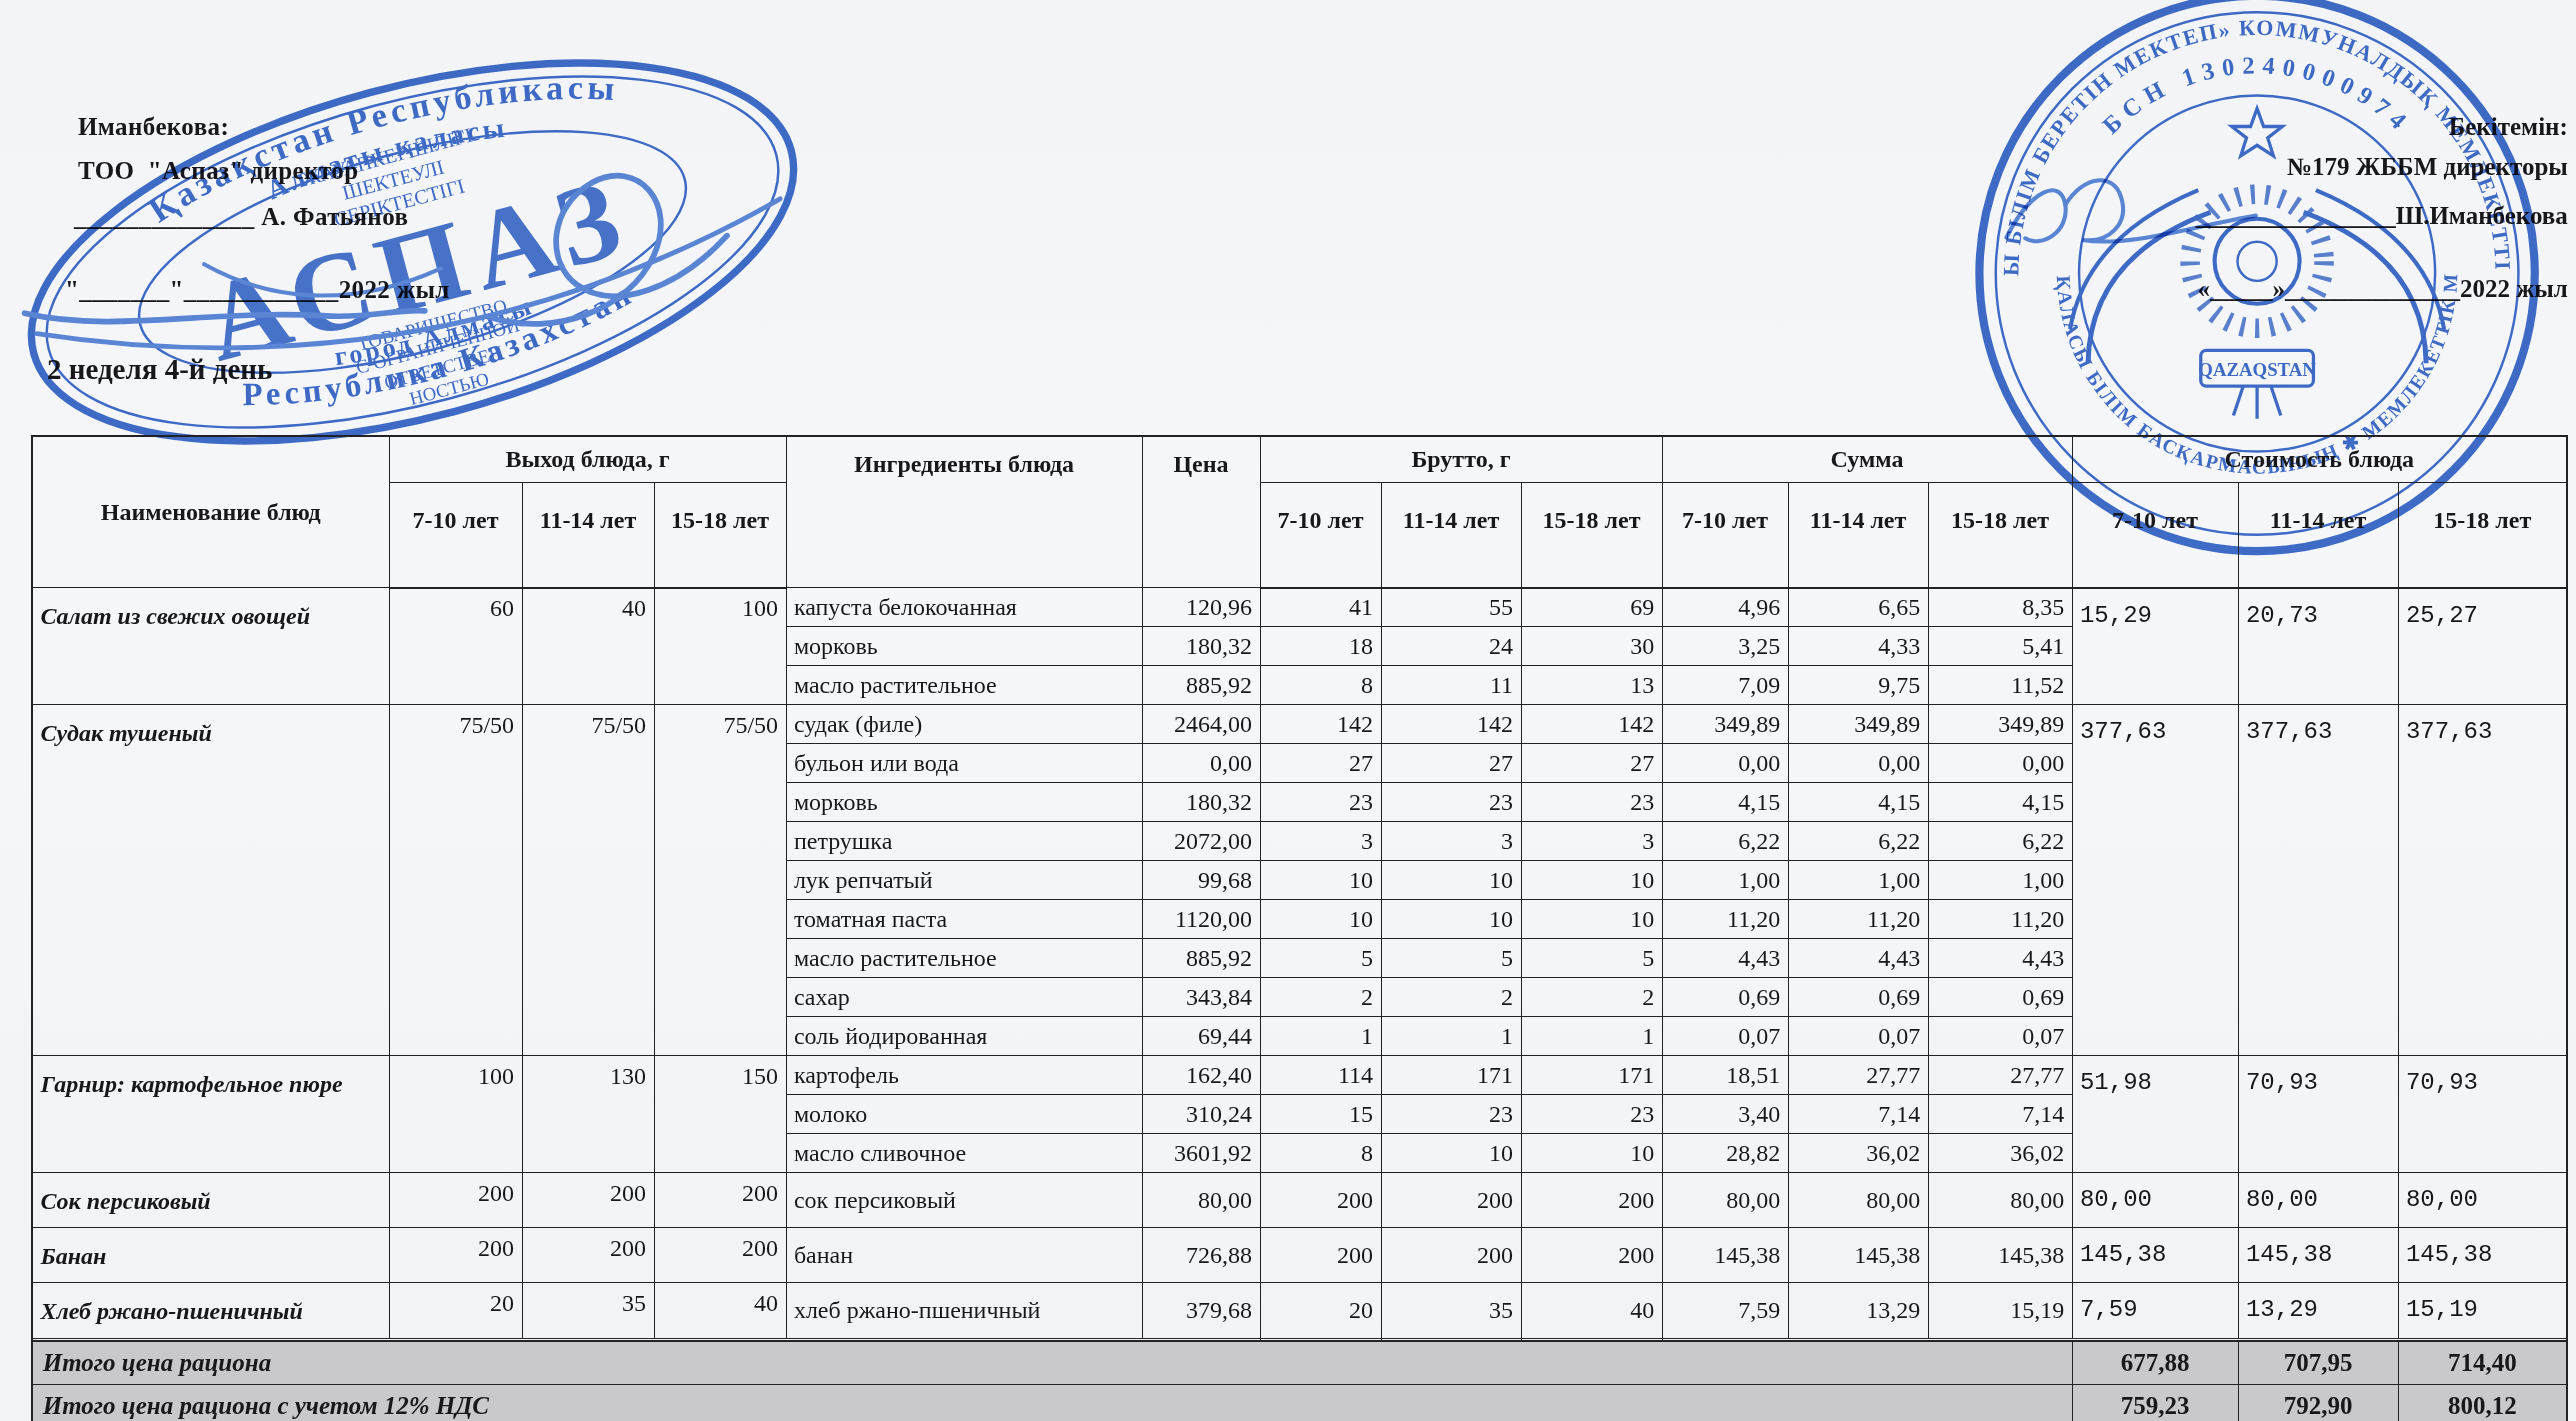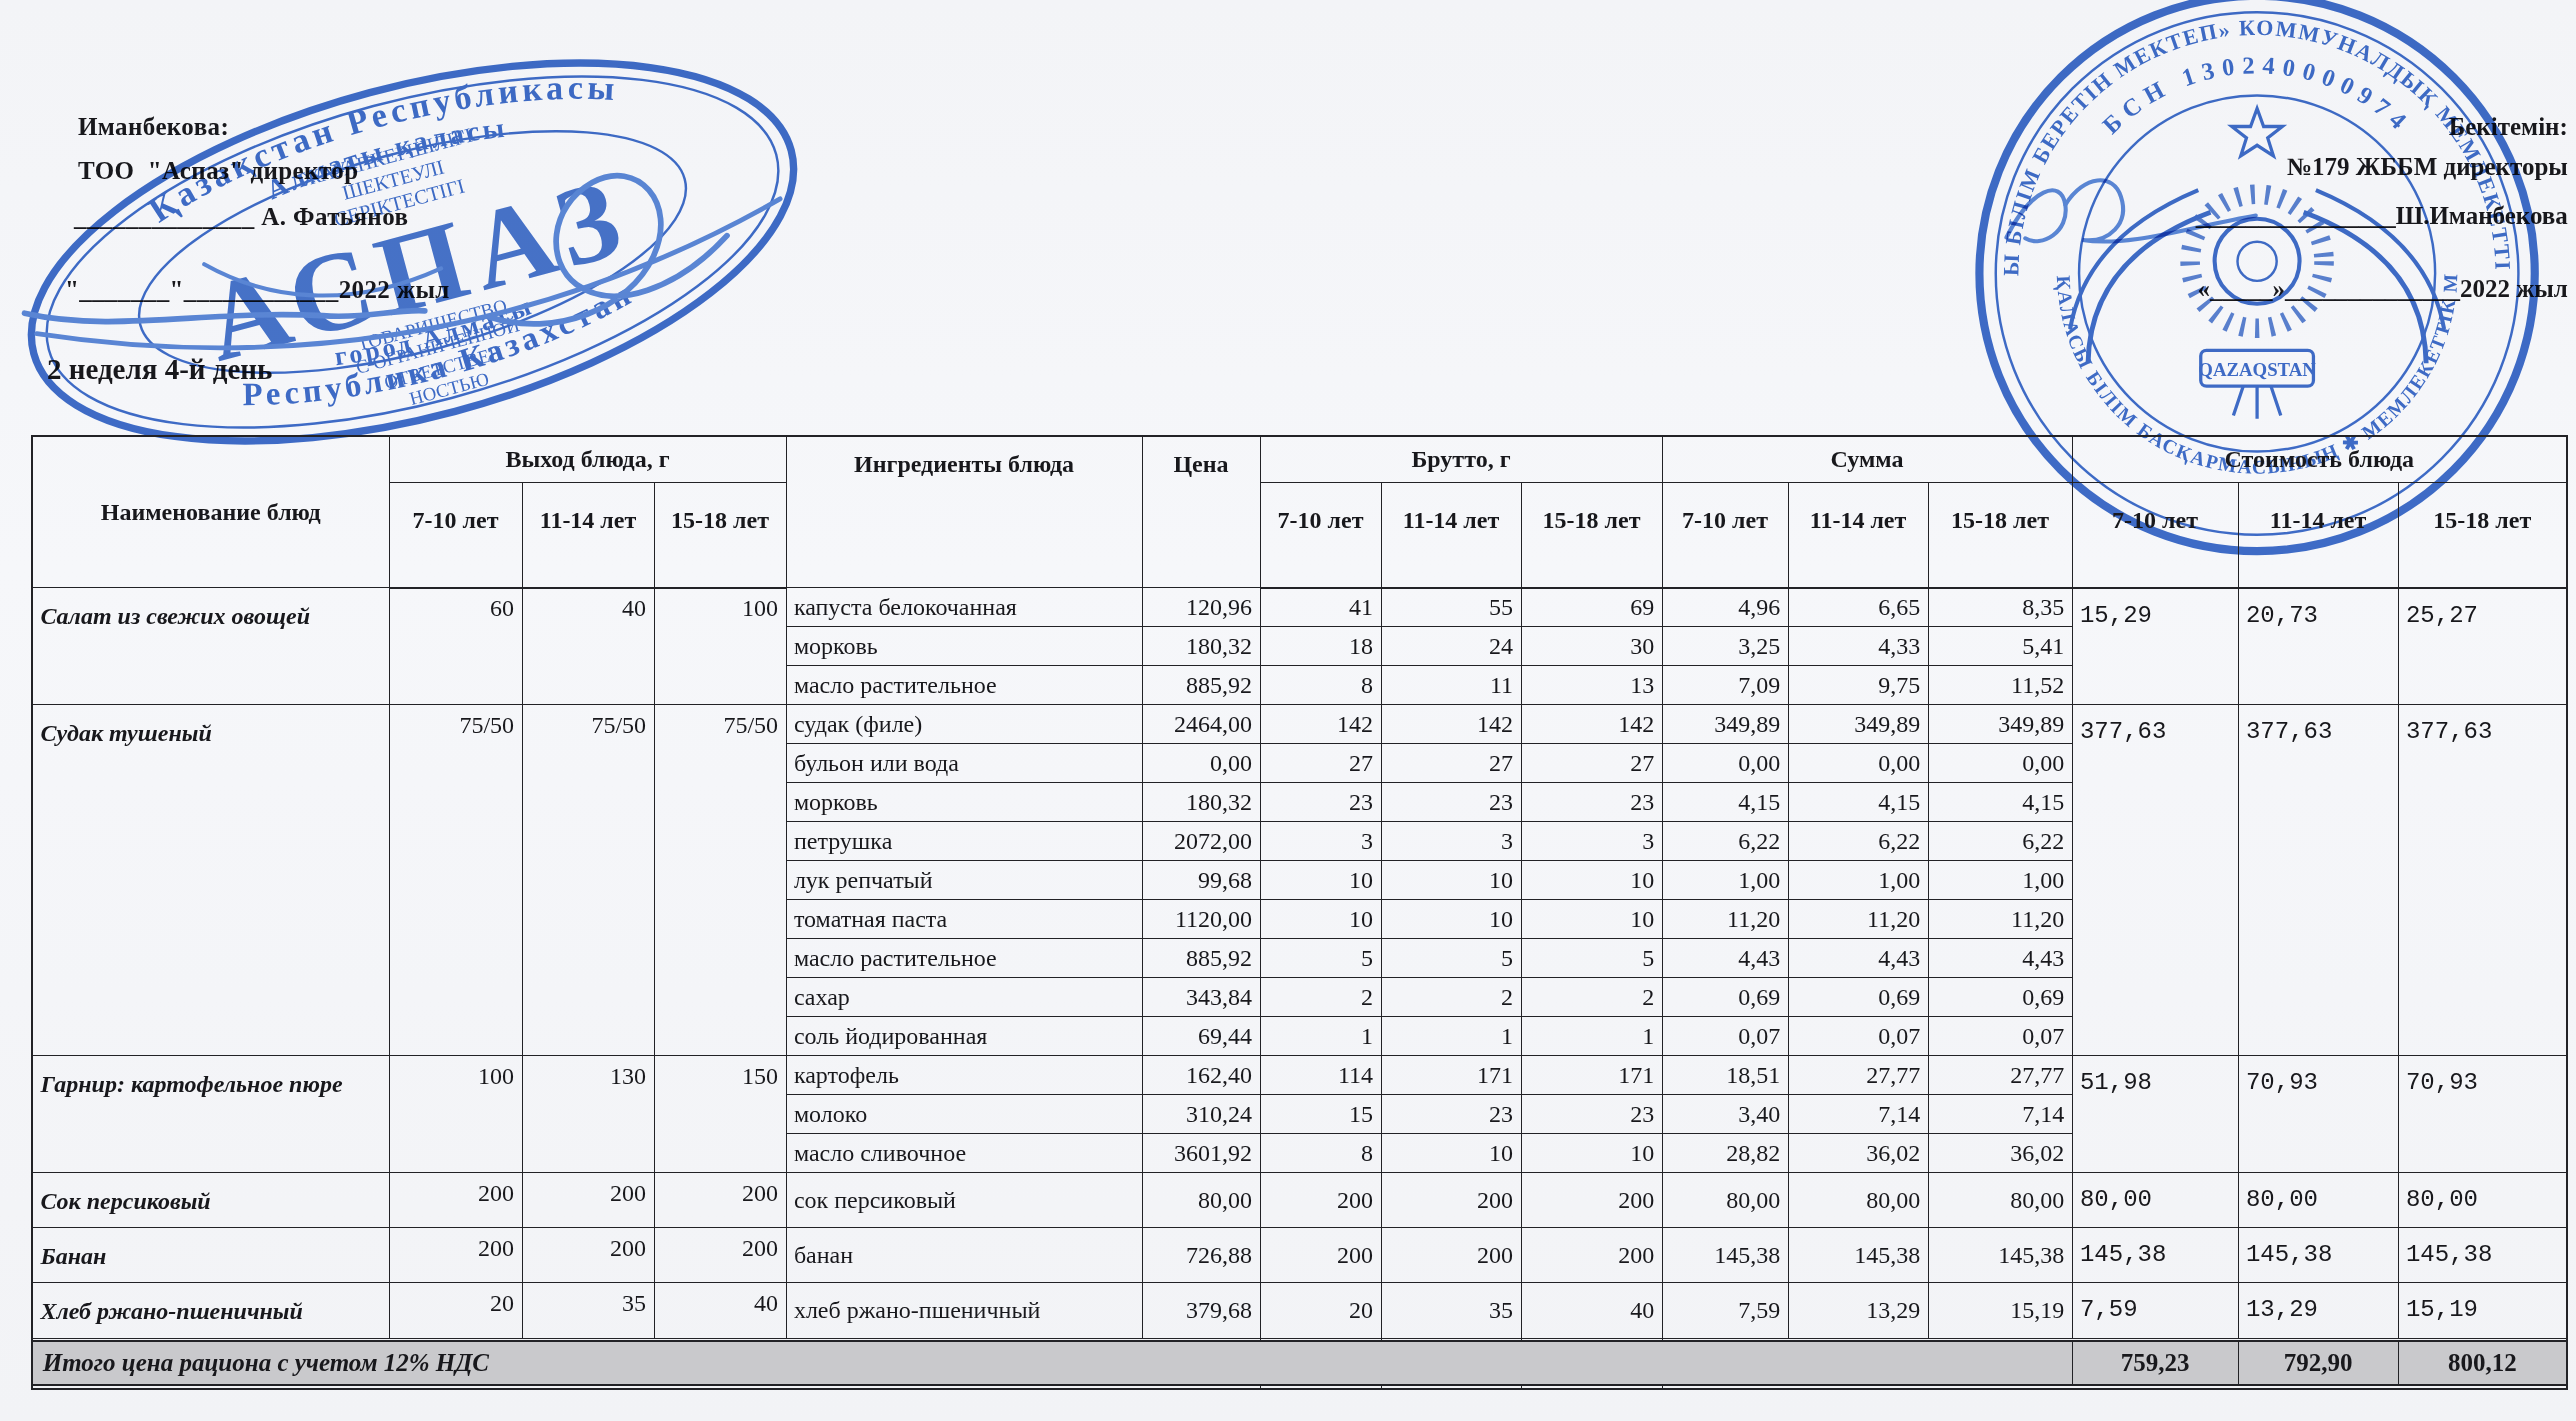--- a/index.html
+++ b/index.html
@@ -424,20 +424,26 @@
 
   <table class="totals">
     <colgroup>
       <col style="width:2040px">
         <col style="width:166px">
         <col style="width:160px">
         <col style="width:169px">
     </colgroup>
     <tbody>
       <tr>
+        <td class="lab">Итого цена рациона</td>
+        <td class="val">677,88</td>
+        <td class="val">707,95</td>
+        <td class="val">714,40</td>
+      </tr>
+      <tr>
         <td class="lab">Итого цена рациона с учетом 12% НДС</td>
         <td class="val">759,23</td>
         <td class="val">792,90</td>
         <td class="val">800,12</td>
       </tr>
     </tbody>
   </table>
 
 </div>
 

